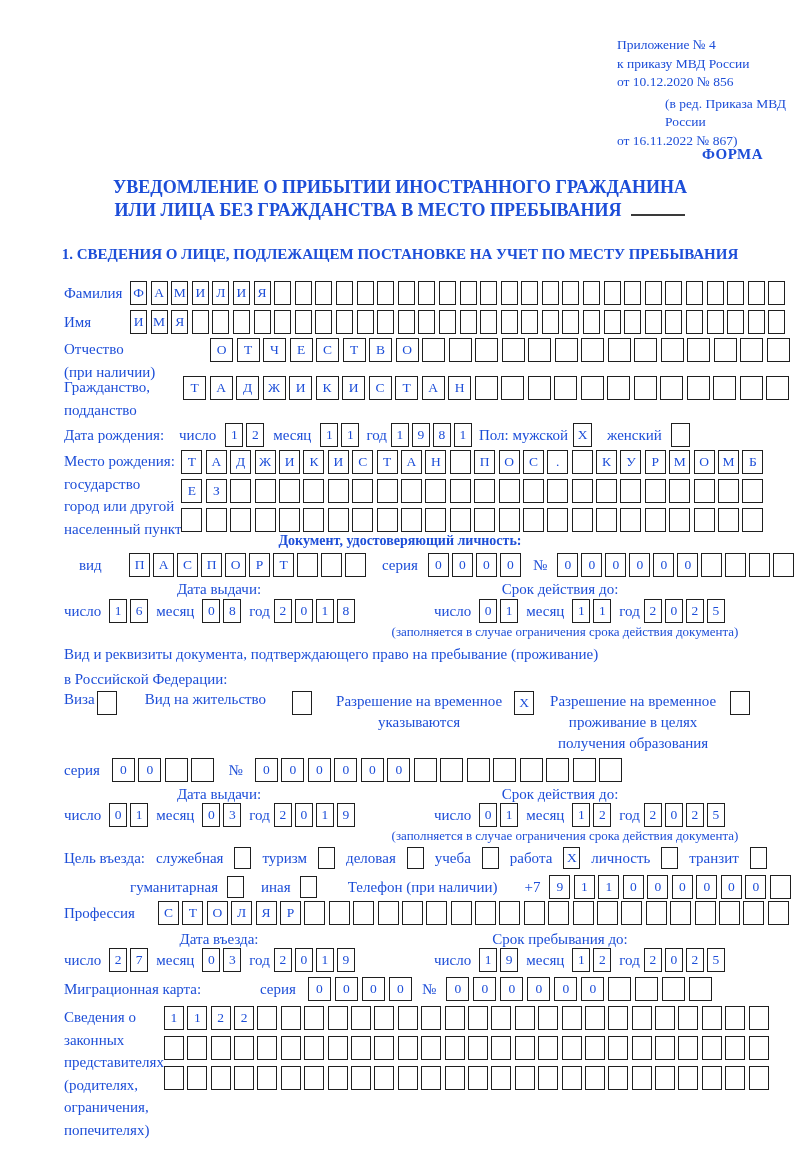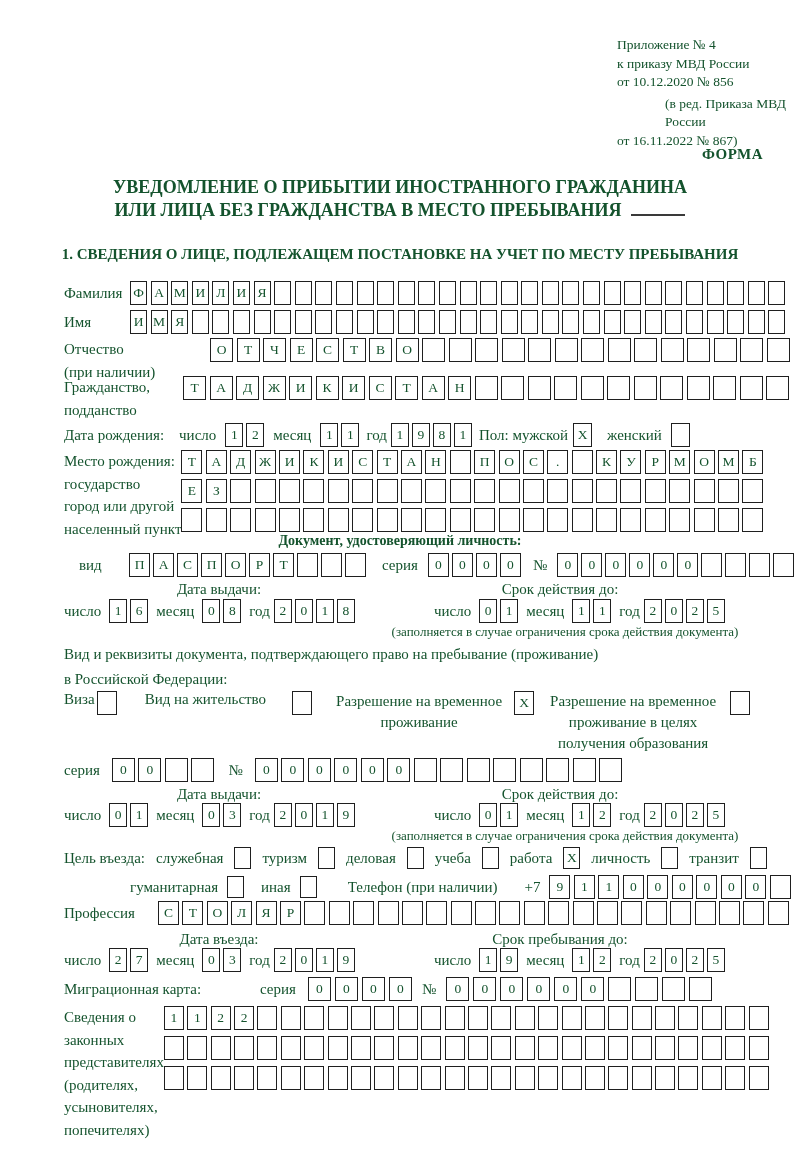--- a/index.html
+++ b/index.html
@@ -1,16 +1,16 @@
 <!DOCTYPE html>
 <html><head>
 <meta charset="utf-8">
 <style>
   html,body{margin:0;padding:0;background:#ffffff;}
-  .page{position:relative;width:800px;height:1163px;background:#ffffff;color:#14532d;
+  .page{position:relative;width:800px;height:1163px;background:#ffffff;color:#1d4ed8;
         font-family:"Liberation Serif", serif;font-size:15px;overflow:hidden;}
   .abs{position:absolute;}
   .band{position:absolute;display:flex;align-items:center;}
   .bold{font-weight:bold;}
   .lbl{white-space:nowrap;}
   .small{font-size:13px;}
   .cells{display:inline-flex;gap:3px;align-items:center;}
   .cell{box-sizing:border-box;display:inline-flex;align-items:center;justify-content:center;
         width:var(--cw,18px);height:var(--ch,24px);border:1.5px solid #1f1f1f;
         font-size:13.5px;background:#fff;flex:0 0 auto;}
@@ -387,21 +387,21 @@
     <span class="lbl">Виза</span>
     <span class="cells" style="--cw:20px;margin-left:2px;">
         <span class="cell"></span>
       </span>
     <span class="lbl" style="margin-left:28px;">Вид на жительство</span>
     <span class="cells" style="--cw:20px;margin-left:26px;">
         <span class="cell"></span>
       </span>
     <span class="mlines" style="margin-left:24px;">
       <div>Разрешение на временное</div>
-      <div>проживание</div>
+      <div>указываются</div>
     </span>
     <span class="cells" style="--cw:20px;margin-left:12px;">
         <span class="cell">X</span>
       </span>
     <span class="mlines" style="margin-left:16px;">
       <div>Разрешение на временное</div>
       <div>проживание в целях</div>
       <div>получения образования</div>
     </span>
     <span class="cells" style="--cw:20px;margin-left:14px;">
@@ -633,21 +633,21 @@
         <span class="cell"></span>
       </span>
   </div>
 
   <div class="band vtop" style="left:64px;top:1006px;">
     <span class="labelcol" style="width:121px;">
       <div>Сведения о</div>
       <div>законных</div>
       <div>представителях</div>
       <div>(родителях,</div>
-      <div>усыновителях,</div>
+      <div>ограничения,</div>
       <div>попечителях)</div>
     </span>
     <span>
       <div class="cells" style="--cw:20px;gap:3.4px;margin-bottom:6px;">
           <span class="cell">1</span>
           <span class="cell">1</span>
           <span class="cell">2</span>
           <span class="cell">2</span>
           <span class="cell"></span>
           <span class="cell"></span>

